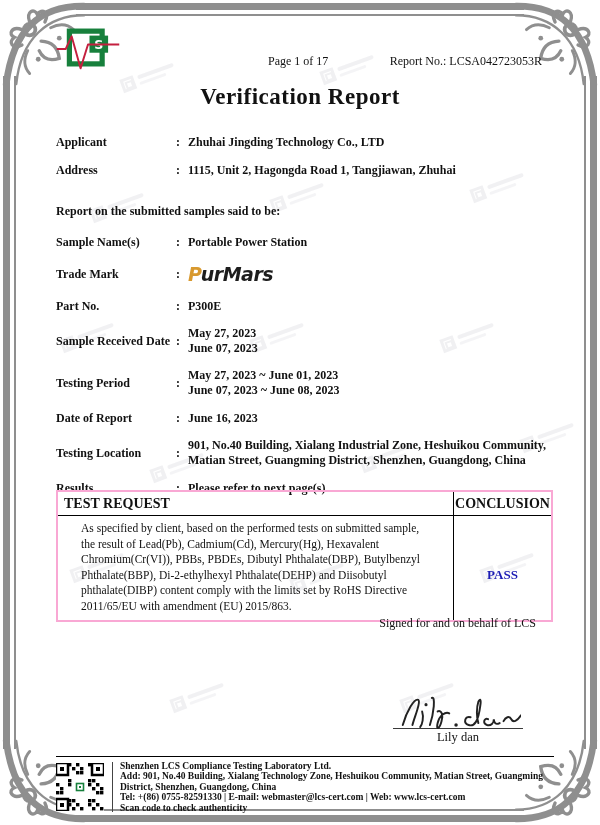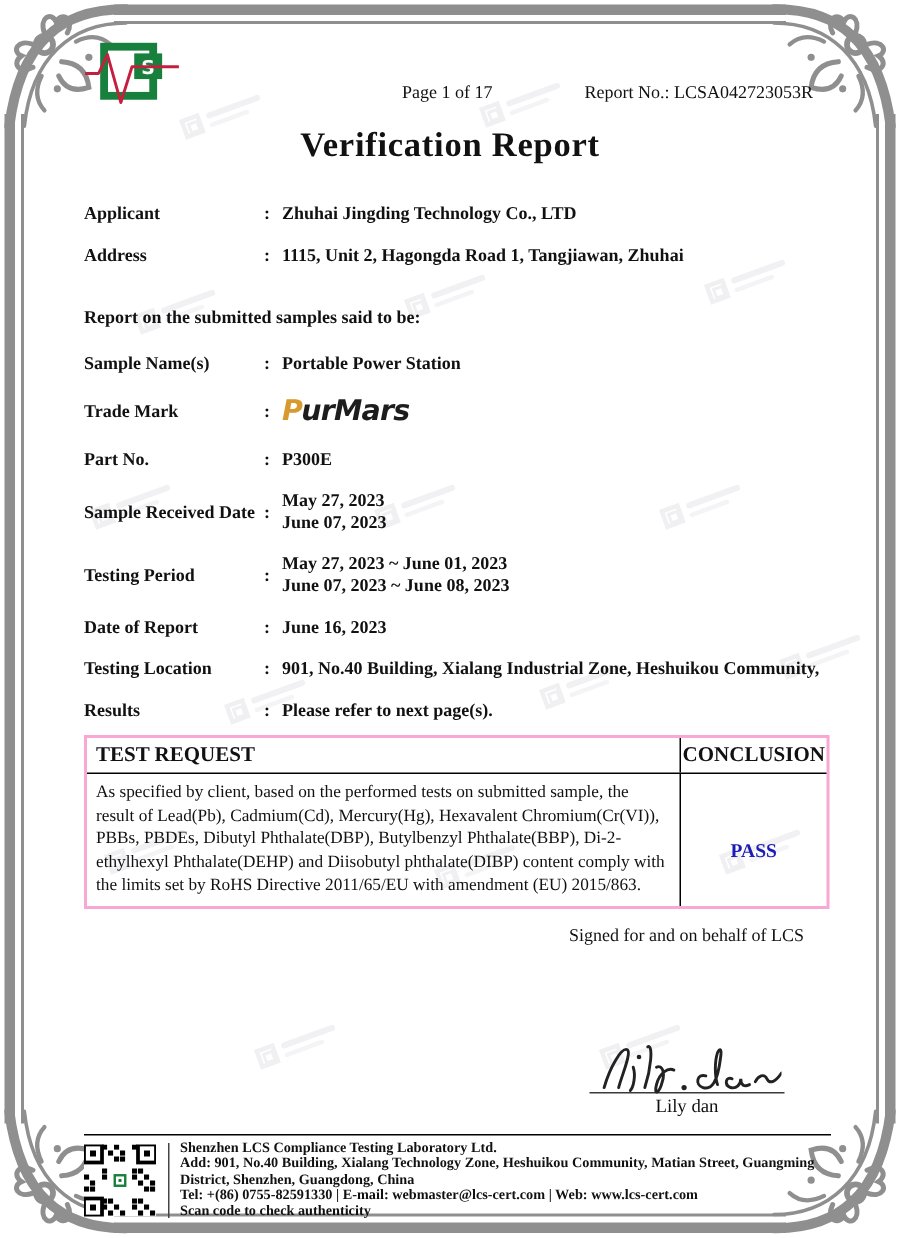--- a/index.html
+++ b/index.html
@@ -59,21 +59,21 @@
 
   
   .req-table{position:absolute;left:56px;top:490px;width:497px;border:2px solid #f9a8d4;
              box-sizing:border-box;font-size:11.5px;}
   .tr{display:flex;}
   .th-row{border-bottom:1.5px solid #000;}
   .cell-req{width:396px;flex:0 0 396px;box-sizing:border-box;border-right:1.5px solid #000;
             padding:2px 6px;}
   .cell-con{flex:1;display:flex;align-items:center;justify-content:center;box-sizing:border-box;}
   .th-row .cell-req,.th-row .cell-con{font-weight:bold;font-size:14px;line-height:19px;}
-  .body-row .cell-req{padding:5px 6px;line-height:15.6px;}
+  .body-row .cell-req{padding:5px 23px;line-height:15.6px;}
   .pass{font-weight:bold;font-size:13px;margin-top:15px;}
 
   
   .signed-caption{position:absolute;right:64px;top:616px;font-size:12px;}
   .sig-block{position:absolute;right:77px;top:688px;width:130px;text-align:center;}
   .sig-scrawl{display:block;margin:0 auto -4px auto;}
   .sig-line{border-top:1.5px solid #3a3a3a;margin:0;}
   .sig-name{font-size:12.5px;margin-top:1px;}
 
   
@@ -370,20 +370,21 @@
       <div class="lbl">Date of Report</div>
       <div class="colon">:</div>
       <div class="val">June 16, 2023</div>
     </div>
 
     <div class="row">
       <div class="lbl">Testing Location</div>
       <div class="colon">:</div>
       <div class="val">
         <div>901, No.40 Building, Xialang Industrial Zone, Heshuikou Community,</div>
+        <div>Matian Street, Guangming District, Shenzhen, Guangdong, China</div>
       </div>
     </div>
 
     <div class="row single">
       <div class="lbl">Results</div>
       <div class="colon">:</div>
       <div class="val">Please refer to next page(s).</div>
     </div>
   </div>
 

